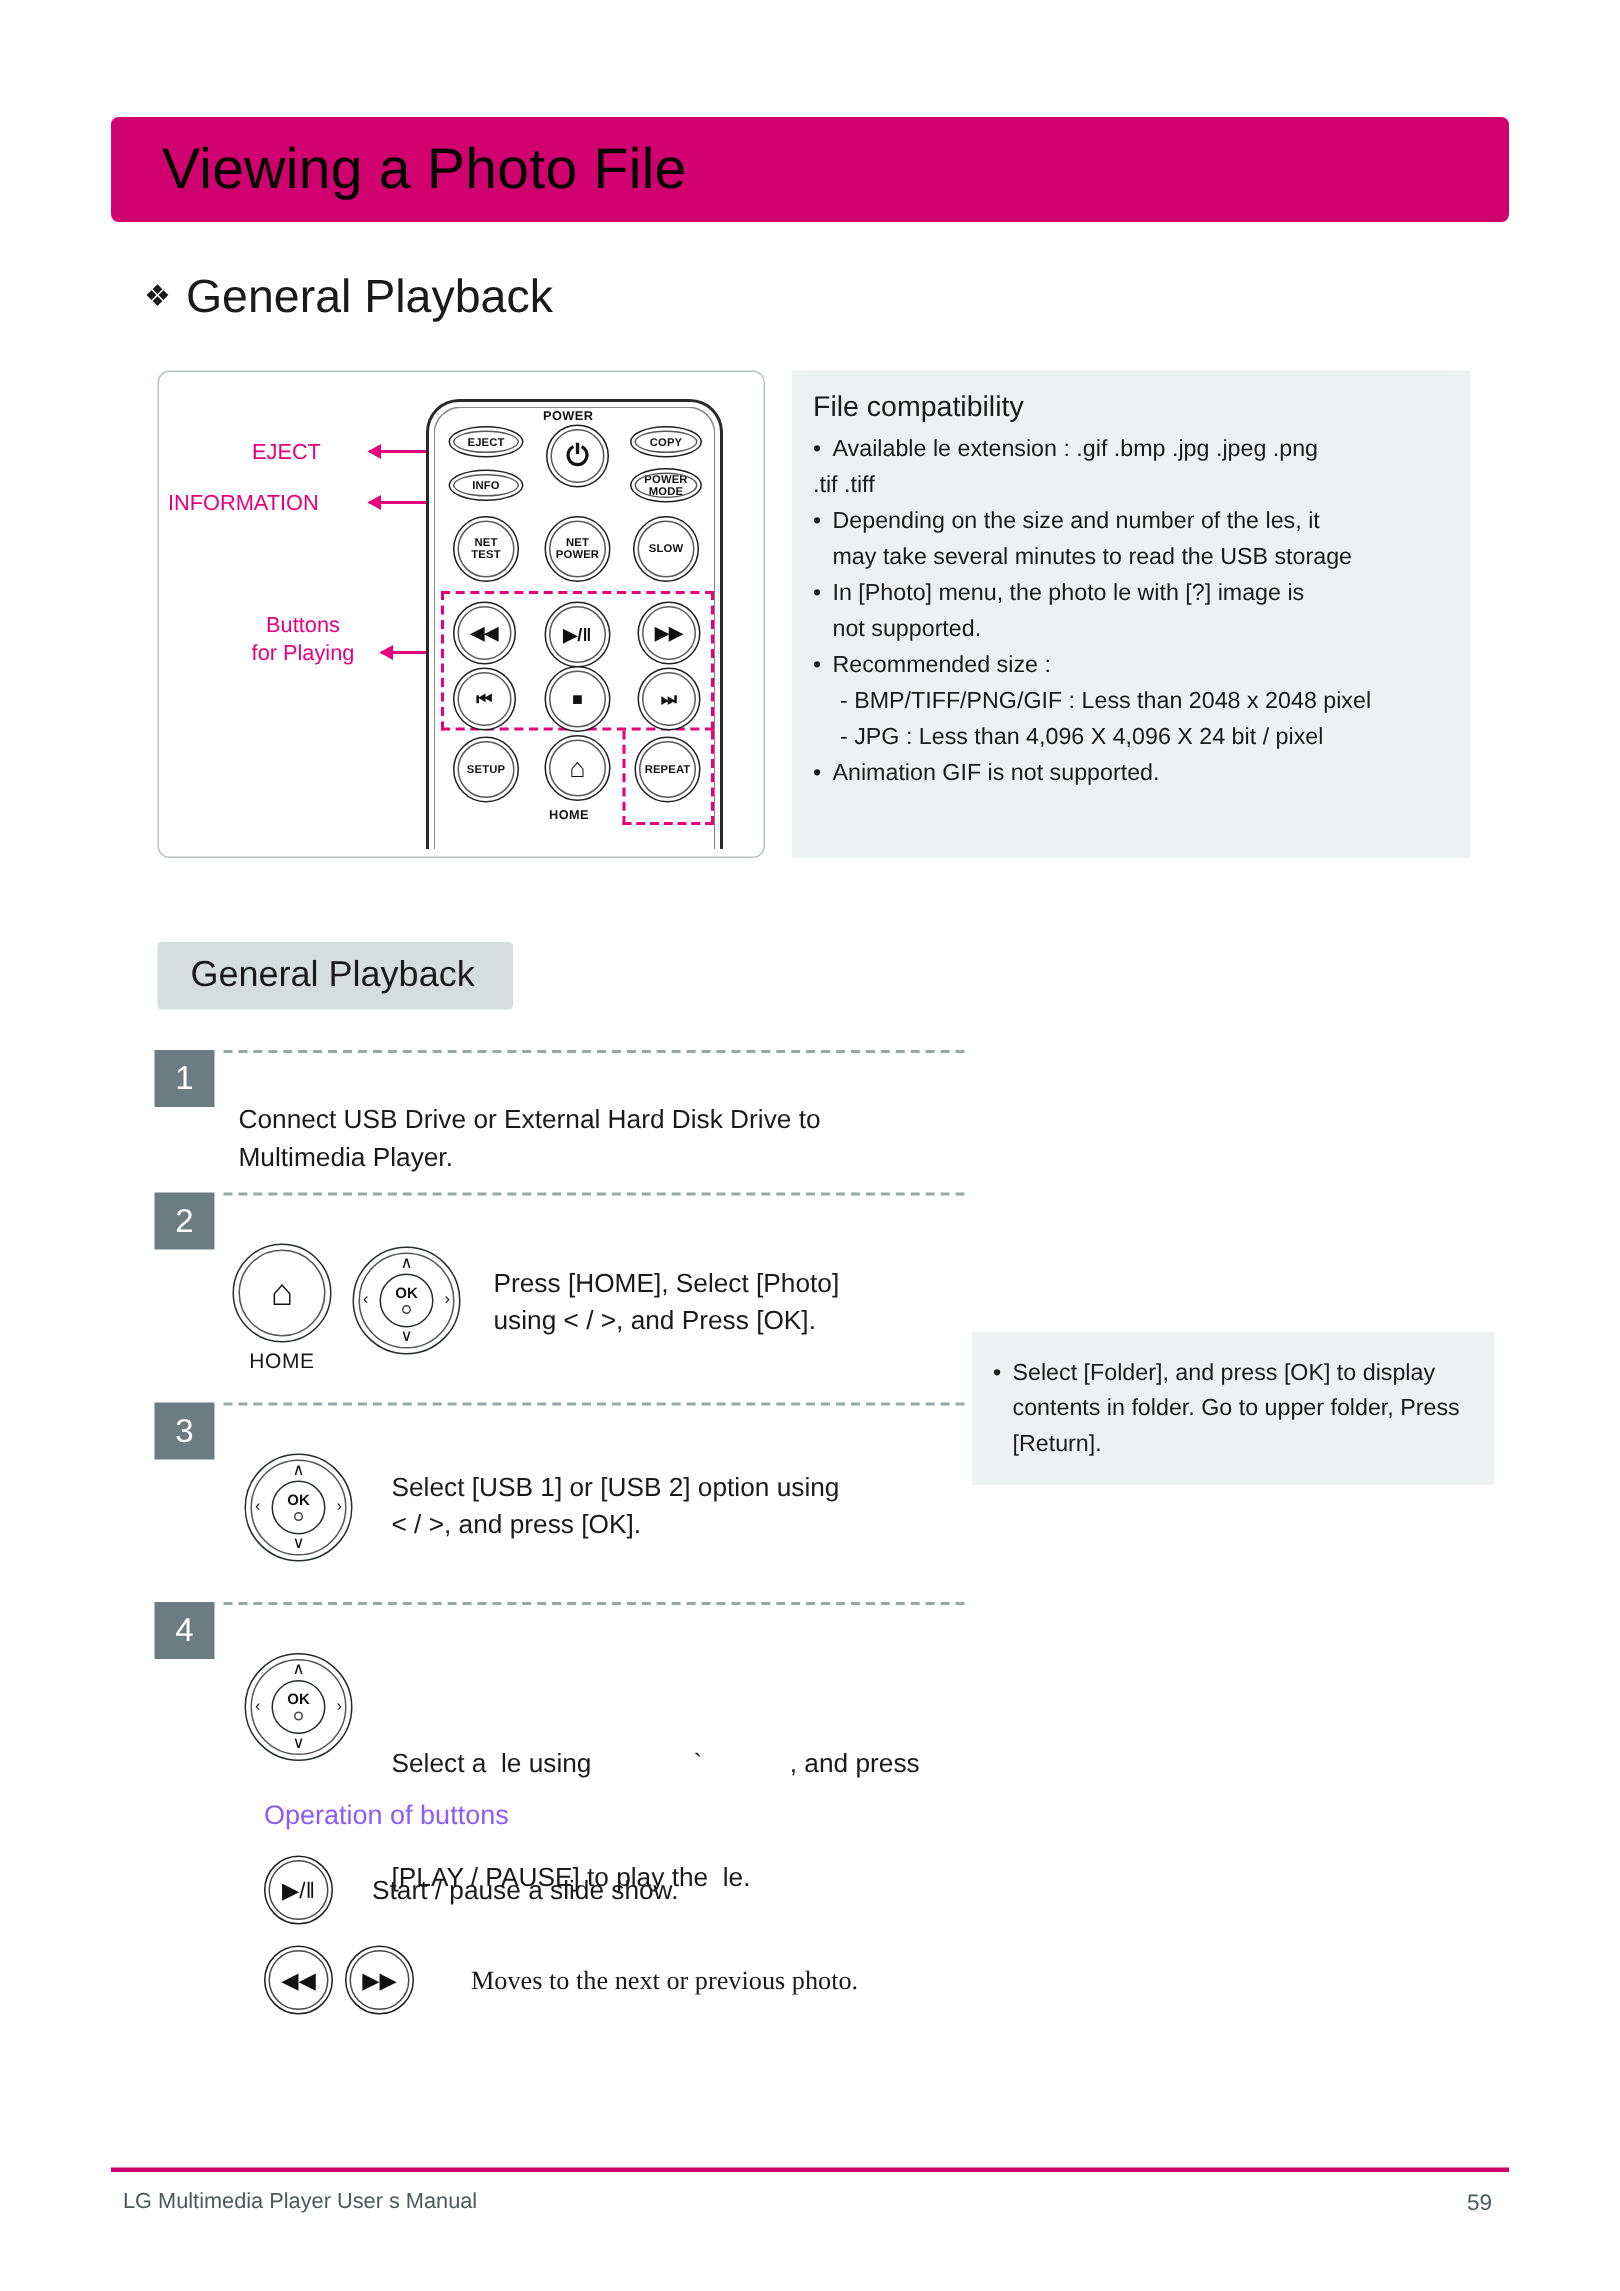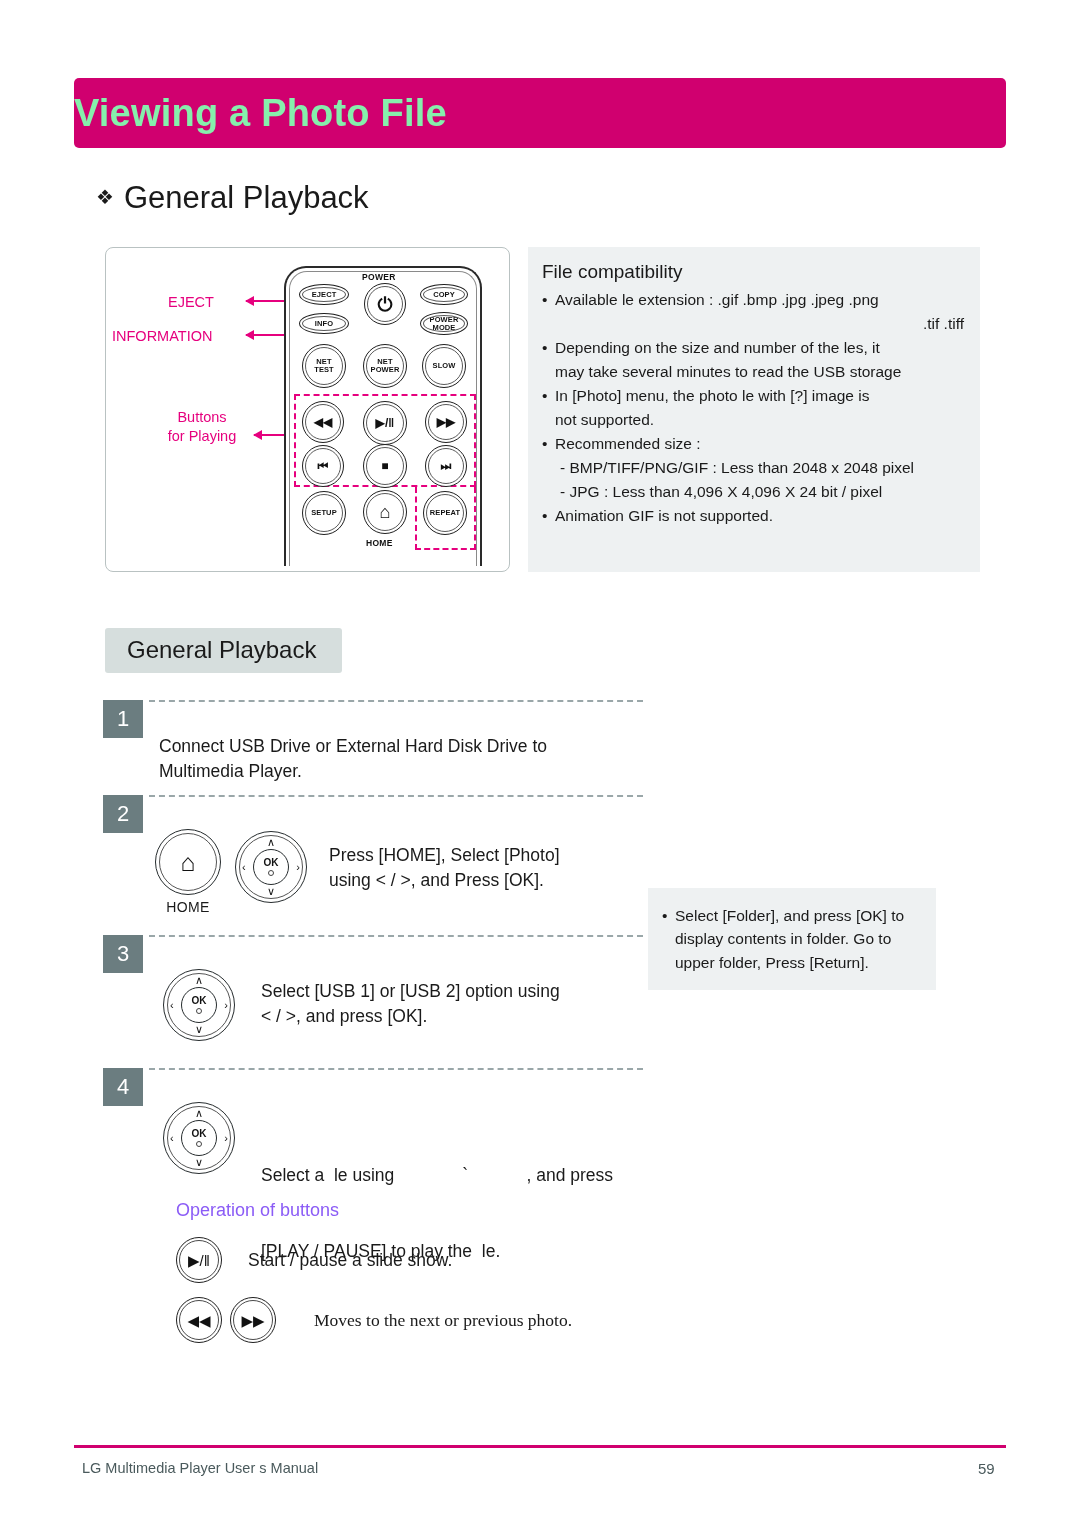--- a/index.html
+++ b/index.html
@@ -22,24 +22,25 @@
     left: 74px;
     top: 78px;
     width: 932px;
     height: 70px;
     background: #D0006F;
     border-radius: 5px;
     display: flex;
     align-items: center;
   }
   .page-header-title {
-    color: #86efac;
+    color: #000000;
     font-size: 38px;
-    font-weight: bold;
+    font-weight: normal;
     letter-spacing: 0.2px;
+    padding-left: 34px;
     line-height: 1;
   }
 
   
   .section-heading {
     position: absolute;
     left: 96px;
     top: 182px;
     display: flex;
     align-items: baseline;
@@ -197,21 +198,21 @@
     position: relative;
     padding-left: 13px;
   }
   .compat-list li.bullet::before {
     content: "\2022";
     position: absolute;
     left: 0;
     top: 0;
   }
   .compat-list li.cont { padding-left: 13px; }
-  .compat-list li.indent-center { padding-left: 0; text-align: right; }
+  .compat-list li.indent-center { padding-left: 0; text-align: left; }
   .compat-list li.dash { padding-left: 18px; }
 
   
   .gp-pill {
     position: absolute;
     left: 105px;
     top: 628px;
     background: #d6dedd;
     padding: 10px 26px 11px 22px;
     border-radius: 3px;
@@ -319,21 +320,21 @@
     color: #1a1a1a;
     margin-top: 4px;
     letter-spacing: .4px;
   }
 
   
   .folder-note {
     position: absolute;
     left: 648px;
     top: 888px;
-    width: 288px;
+    width: 348px;
     height: 102px;
     background: #eef1f2;
     box-sizing: border-box;
     padding: 16px 14px 0 14px;
   }
   .folder-note p {
     margin: 0;
     font-size: 15.5px;
     line-height: 1.5;
     color: #1a1a1a;

